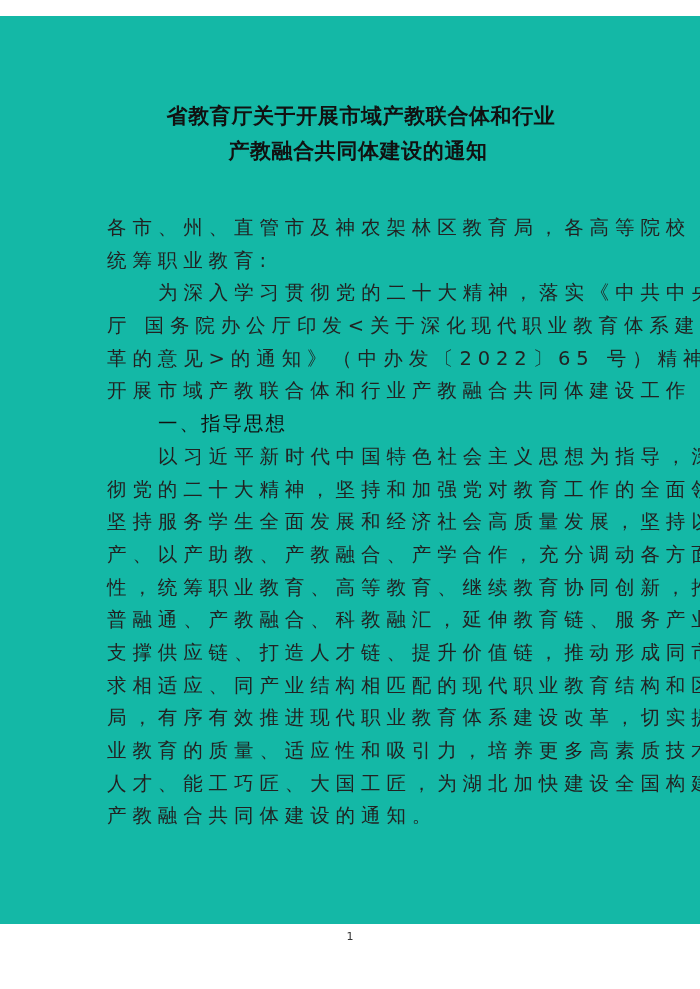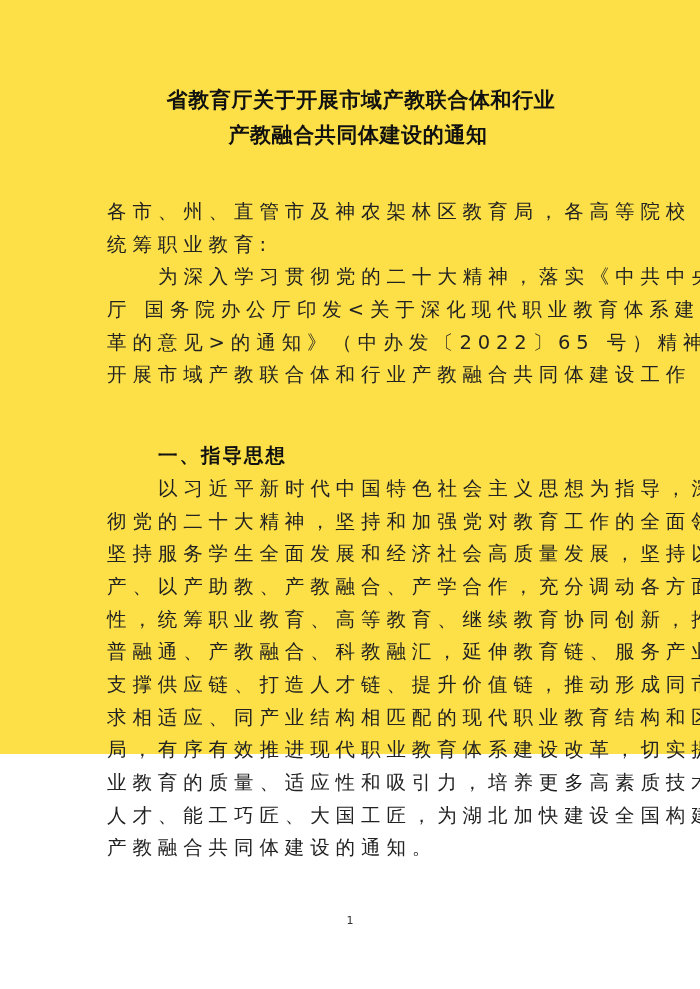--- a/index.html
+++ b/index.html
@@ -9,24 +9,24 @@
     }
     body {
       width: 700px;
       height: 989px;
       position: relative;
       overflow: hidden;
       color: #1a1a1a;
     }
     .page {
       position: absolute;
-      left: 0; top: 0;
+      left: 0; top: 16px;
       width: 700px;
-      height: 754px;
-      background: #fde047;
+      height: 908px;
+      background: #14b8a6;
     }
     .title {
       position: absolute;
       left: 0;
       width: 700px;
       text-align: center;
       font-family: "DejaVu Serif", "Liberation Serif", serif;
       font-weight: bold;
       font-size: 21px;
       letter-spacing: 0.6px;
@@ -48,24 +48,23 @@
       line-height: 32.7px;
       color: #222222;
     }
     .line {
       display: block;
       white-space: nowrap;
       height: 32.7px;
     }
     .indent { padding-left: 51px; }
     .heading {
-      font-weight: bold;
+      font-weight: normal;
       letter-spacing: 2px;
       color: #111111;
-      margin-top: 48px;
     }
     .page-number {
       position: absolute;
       left: 0;
       width: 700px;
       top: 914px;
       text-align: center;
       font-family: "DejaVu Sans", "Liberation Sans", sans-serif;
       font-size: 11px;
       color: #333333;

